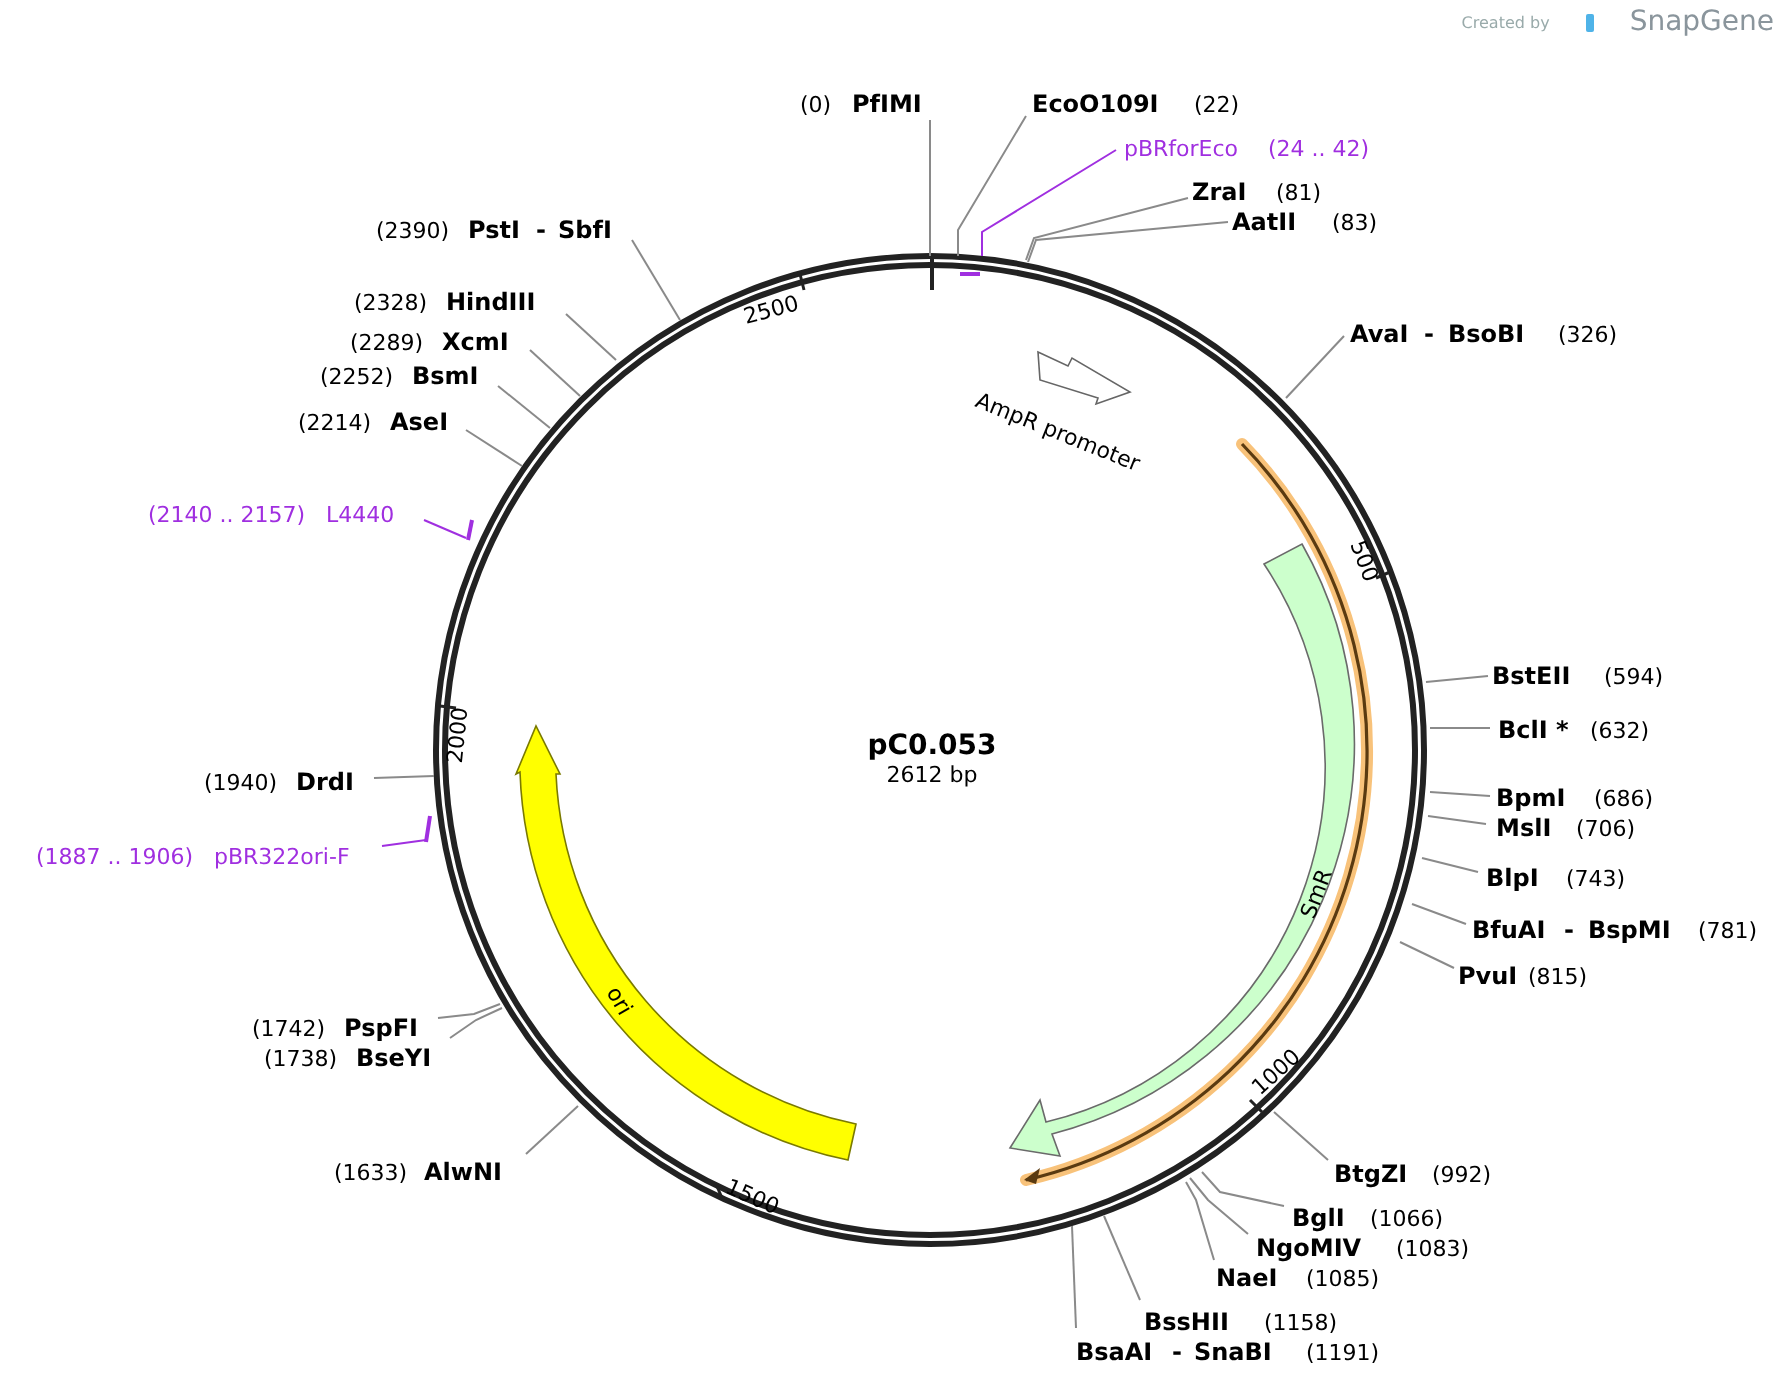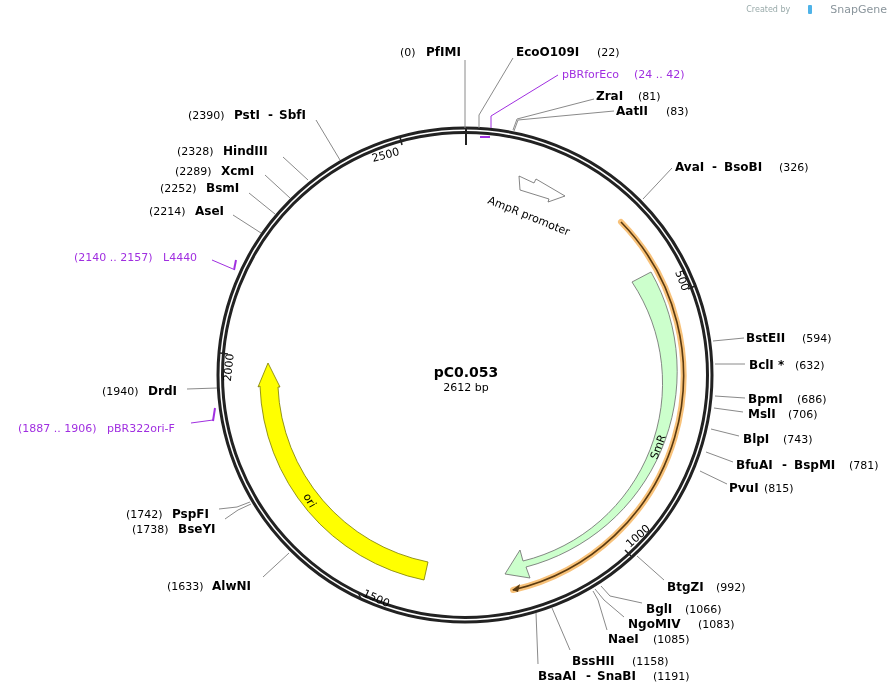--- a/index.html
+++ b/index.html
@@ -6,21 +6,21 @@
   body{width:893px;height:694px;position:relative;overflow:hidden;font-family:"DejaVu Sans","Liberation Sans",sans-serif;}
   #map{position:absolute;left:0;top:0;}
   .enz{font-weight:bold;font-size:12px;fill:#000;}
   .pos{font-size:11px;fill:#000;}
   .primer{font-size:11px;fill:#a02fe0;}
   .tick{font-size:11px;fill:#000;}
   .lead{stroke:#8a8a8a;stroke-width:1;fill:none;}
   .plead{stroke:#a02fe0;stroke-width:1;fill:none;}
   #brand{position:absolute;right:6px;top:3px;font-size:8px;color:#9aa;display:flex;align-items:center;gap:18px;}
   #brand .logo{display:inline-block;width:4px;height:9px;background:#4fb3e8;border-radius:1px;}
-  #brand .sg{font-size:11px;color:#8a959c;}
+  #brand .sg{font-size:14px;color:#8a959c;}
 </style>
 </head>
 <body>
 
 <div id="brand">
   <span>Created by</span>
   <span class="logo"></span>
   <span class="sg">SnapGene</span>
 </div>
 

